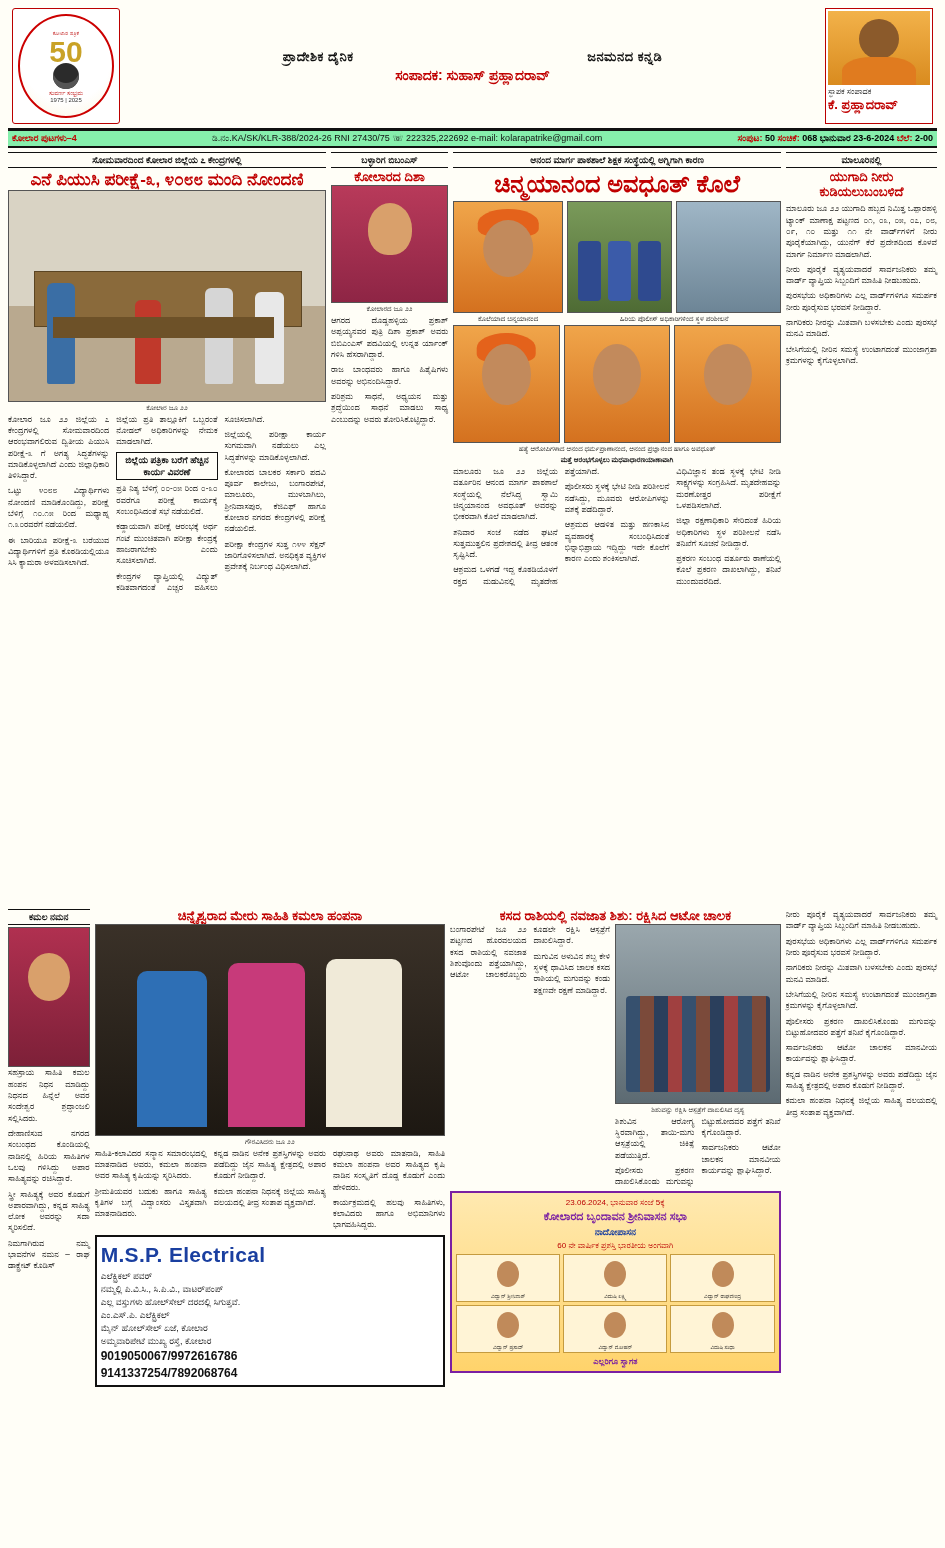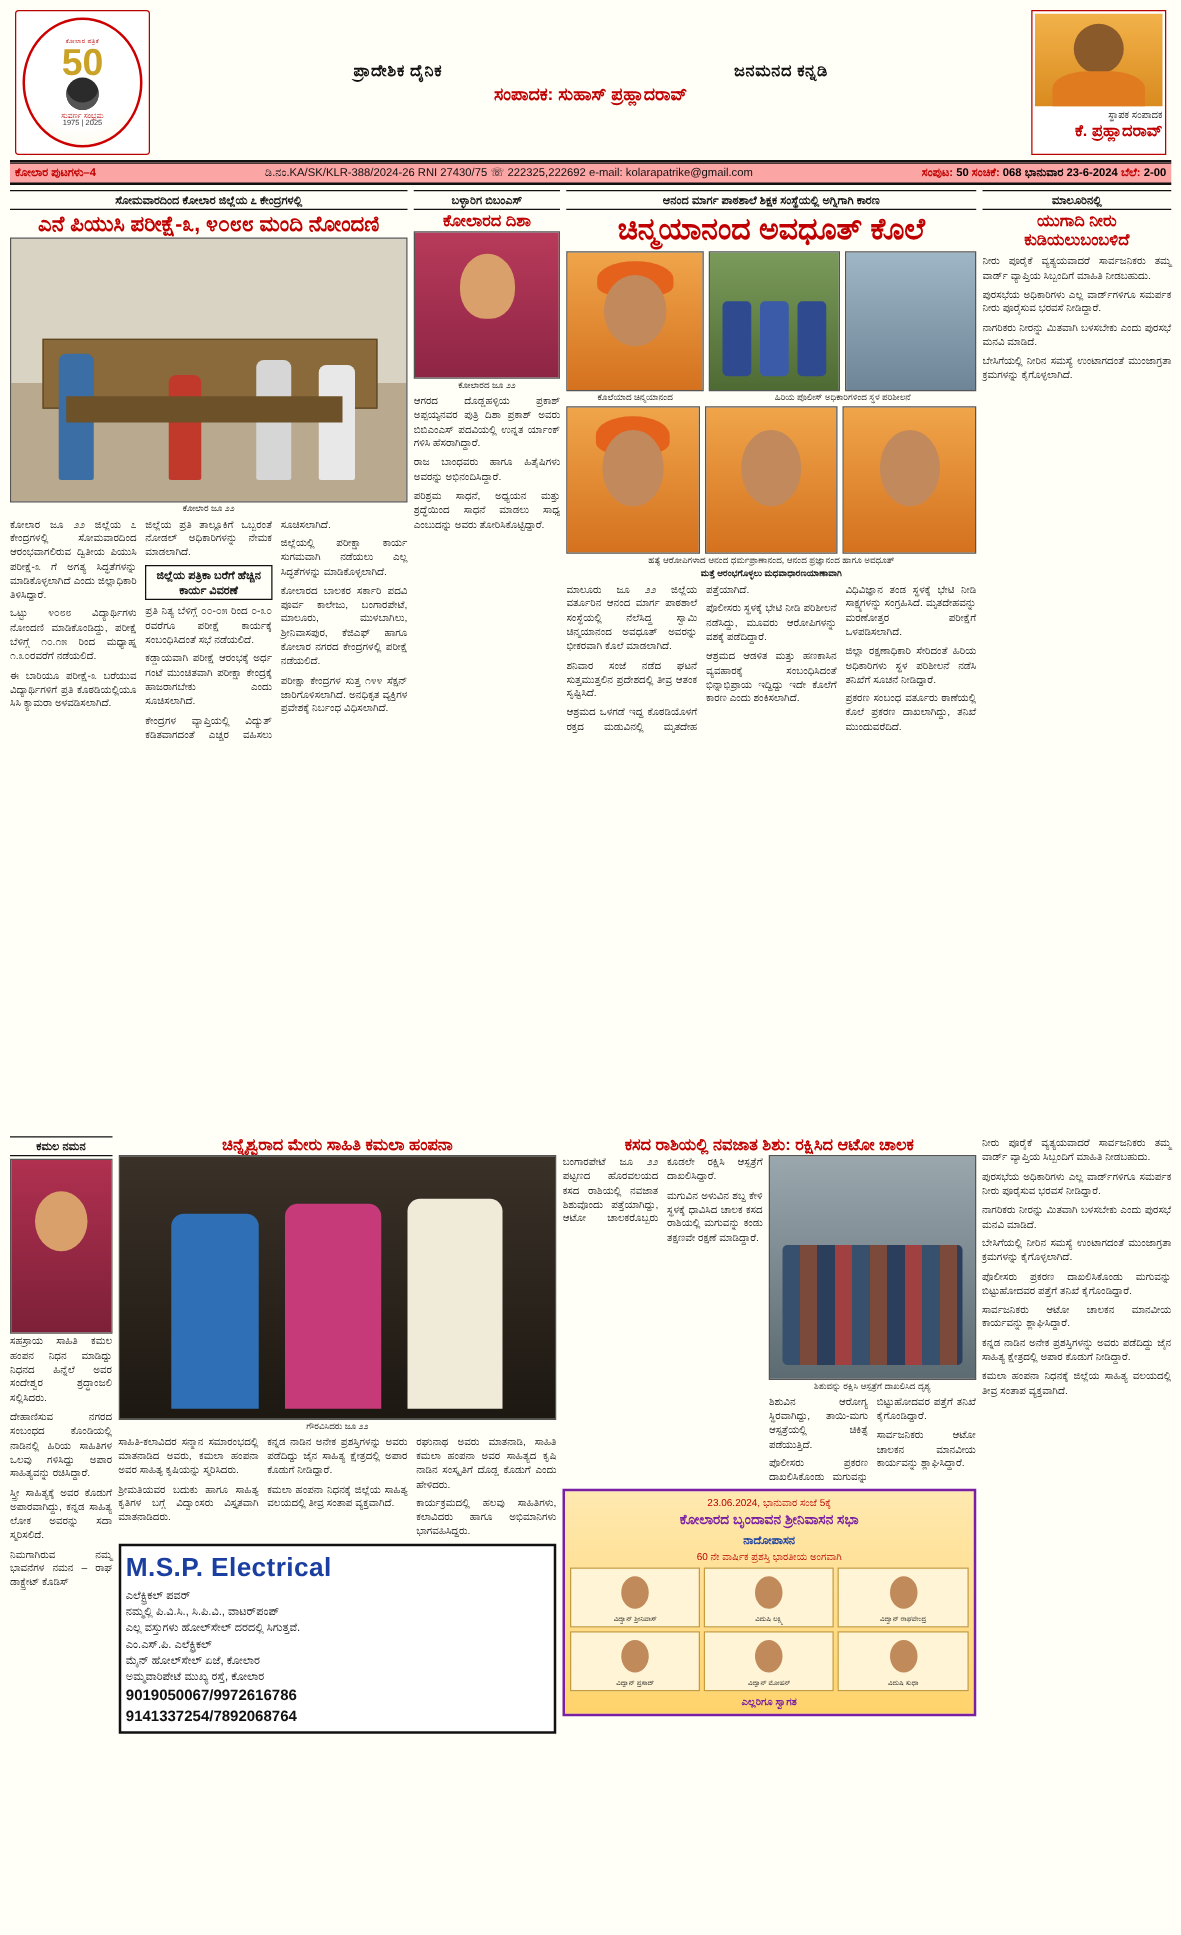--- a/index.html
+++ b/index.html
@@ -90,21 +90,21 @@
     background: #f6a800;
   }
   .mast-sub {
     font-size: 14px; font-weight: bold; color: #c00000;
     margin-top: 2px;
   }
   .editor-box {
     width: 108px; height: 116px;
     border: 1px solid #b00;
     flex: 0 0 auto;
-    display: flex; flex-direction: column; align-items: flex-end;
+    display: flex; flex-direction: column; align-items: flex-start;
     background: #fff; padding: 2px;
   }
   .editor-photo {
     width: 100%; height: 74px;
     background: linear-gradient(#f2b24a, #d98b1f);
     position: relative; overflow: hidden;
   }
   .editor-photo::before {
     content: "";
     position: absolute; left: 50%; top: 8px;
@@ -123,21 +123,21 @@
   .editor-name { font-size: 13px; font-weight: bold; color: #c00000; }
 
   
   .info-strip {
     display: flex; align-items: center;
     border-top: 1px solid #111;
     border-bottom: 2px solid #111;
     font-size: 9px;
     padding: 2px 4px;
     gap: 6px;
-    background: #fca5a5;
+    background: #86efac;
   }
   .info-left { color: #c00000; font-weight: bold; }
   .info-mid { flex: 1 1 auto; text-align: center; }
   .info-right { color: #000; font-weight: bold; }
   .info-right span.red { color: #c00000; }
 
   
   .main {
     display: flex;
     gap: 5px;
@@ -403,20 +403,21 @@
         <p>ವಿಧಿವಿಜ್ಞಾನ ತಂಡ ಸ್ಥಳಕ್ಕೆ ಭೇಟಿ ನೀಡಿ ಸಾಕ್ಷ್ಯಗಳನ್ನು ಸಂಗ್ರಹಿಸಿದೆ. ಮೃತದೇಹವನ್ನು ಮರಣೋತ್ತರ ಪರೀಕ್ಷೆಗೆ ಒಳಪಡಿಸಲಾಗಿದೆ.</p>
         <p>ಜಿಲ್ಲಾ ರಕ್ಷಣಾಧಿಕಾರಿ ಸೇರಿದಂತೆ ಹಿರಿಯ ಅಧಿಕಾರಿಗಳು ಸ್ಥಳ ಪರಿಶೀಲನೆ ನಡೆಸಿ ತನಿಖೆಗೆ ಸೂಚನೆ ನೀಡಿದ್ದಾರೆ.</p>
         <p>ಪ್ರಕರಣ ಸಂಬಂಧ ವರ್ತೂರು ಠಾಣೆಯಲ್ಲಿ ಕೊಲೆ ಪ್ರಕರಣ ದಾಖಲಾಗಿದ್ದು, ತನಿಖೆ ಮುಂದುವರೆದಿದೆ.</p>
       </div>
     </div>
 
     <div class="col col-d">
       <div class="sec-head">ಮಾಲೂರಿನಲ್ಲಿ</div>
       <div class="headline-red h-mid">ಯುಗಾದಿ ನೀರು</div>
       <div class="headline-red h-mid" style="margin-bottom:3px;">ಕುಡಿಯಲುಬಂಬಳಿದೆ</div>
+      <p>ಮಾಲೂರು ಜೂ ೨೨ ಯುಗಾದಿ ಹಬ್ಬದ ನಿಮಿತ್ತ ಒಪ್ಪಾರಹಳ್ಳಿ ಟ್ಯಾಂಕ್ ಮಾಣಾಕ್ಷ ಪಟ್ಟಣದ ೦೧, ೦೩, ೦೫, ೦೭, ೦೮, ೦೯, ೧೦ ಮತ್ತು ೧೧ ನೇ ವಾರ್ಡ್‌ಗಳಿಗೆ ನೀರು ಪೂರೈಕೆಯಾಗಿದ್ದು, ಯುನೆಗ್ ಕೆರೆ ಪ್ರದೇಶದಿಂದ ಕೊಳವೆ ಮಾರ್ಗ ನಿರ್ಮಾಣ ಮಾಡಲಾಗಿದೆ.</p>
       <p>ನೀರು ಪೂರೈಕೆ ವ್ಯತ್ಯಯವಾದರೆ ಸಾರ್ವಜನಿಕರು ತಮ್ಮ ವಾರ್ಡ್ ವ್ಯಾಪ್ತಿಯ ಸಿಬ್ಬಂದಿಗೆ ಮಾಹಿತಿ ನೀಡಬಹುದು.</p>
       <p>ಪುರಸಭೆಯ ಅಧಿಕಾರಿಗಳು ಎಲ್ಲ ವಾರ್ಡ್‌ಗಳಿಗೂ ಸಮರ್ಪಕ ನೀರು ಪೂರೈಸುವ ಭರವಸೆ ನೀಡಿದ್ದಾರೆ.</p>
       <p>ನಾಗರಿಕರು ನೀರನ್ನು ಮಿತವಾಗಿ ಬಳಸಬೇಕು ಎಂದು ಪುರಸಭೆ ಮನವಿ ಮಾಡಿದೆ.</p>
       <p>ಬೇಸಿಗೆಯಲ್ಲಿ ನೀರಿನ ಸಮಸ್ಯೆ ಉಂಟಾಗದಂತೆ ಮುಂಜಾಗ್ರತಾ ಕ್ರಮಗಳನ್ನು ಕೈಗೊಳ್ಳಲಾಗಿದೆ.</p>
     </div>
   </div>
 
   <div class="bottom">
 
     <div class="col bcol-1">

